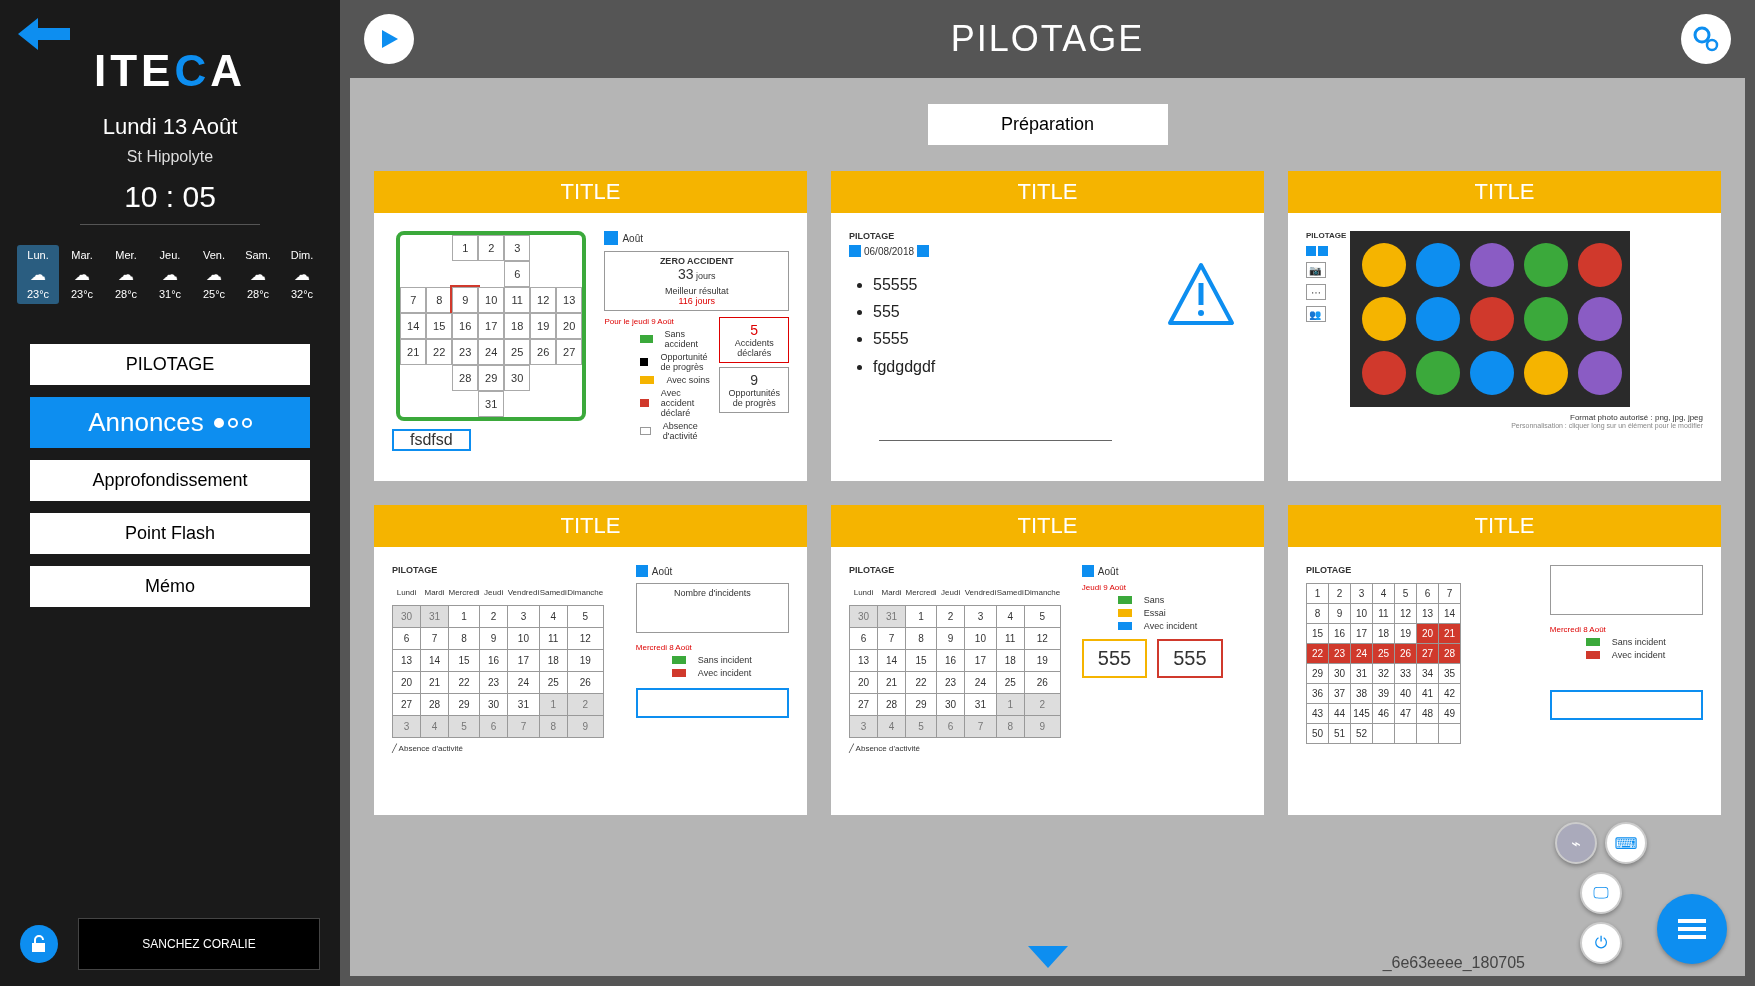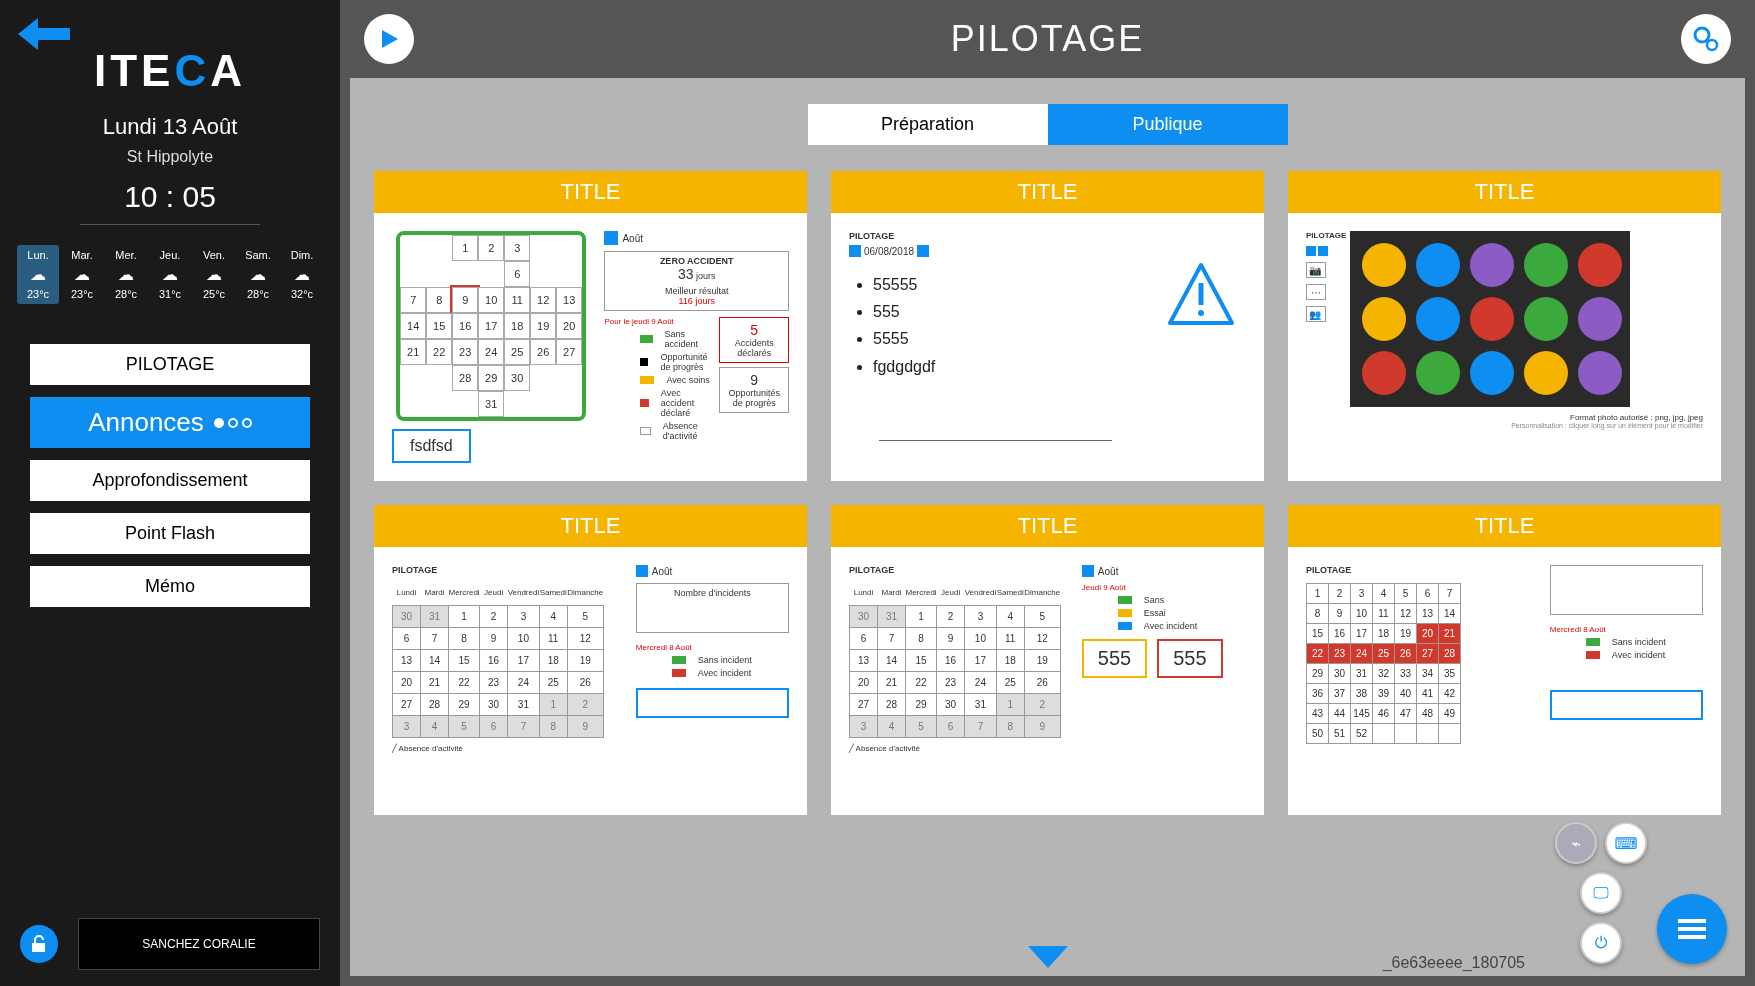--- a/index.html
+++ b/index.html
@@ -178,21 +178,20 @@
         <svg width="28" height="28" viewBox="0 0 28 28">
             <circle cx="10" cy="10" r="7" fill="none" stroke="#0d8ef0" stroke-width="3"></circle>
             <circle cx="20" cy="20" r="5" fill="none" stroke="#0d8ef0" stroke-width="2.5"></circle>
           </svg>
       </div>
     </div>
 
     <div class="content">
       <div class="tab-row">
         <div class="tab inactive">Préparation</div>
-        <div class="tab active">Publique</div>
       </div>
 
       <div class="grid">
 
         <div class="card">
           <div class="card-header">TITLE</div>
           <div class="card-body">
             <div style="flex:1.3; display:flex; flex-direction:column; align-items:center; gap:8px;">
               <div class="cross-cal" id="cross-cal">
                   <div class="empty"></div>
@@ -238,21 +237,21 @@
                   <div class="empty"></div>
                   <div class="empty"></div>
                   <div class="empty"></div>
                   <div class="empty"></div>
                   <div class="empty"></div>
                   <div>31</div>
                   <div class="empty"></div>
                   <div class="empty"></div>
                   <div class="empty"></div>
                 </div>
-              <div style="align-self:flex-start; border:2px solid #0d8ef0; padding:6px 16px; font-size:16px;">fsdfsd</div>
+              <div style="align-self:flex-start; border:2px solid #0d8ef0; padding:0 16px; font-size:16px;">fsdfsd</div>
             </div>
             <div style="flex:0.9; display:flex; flex-direction:column; gap:6px;">
               <div style="display:flex; gap:4px; align-items:center;">
                   <div style="width:14px;height:14px;background:#0d8ef0;"></div>
                   <span>Août</span>
                 </div>
               <div class="small-box">
                 <div style="font-weight:bold">ZERO ACCIDENT</div>
                 <div><span style="font-size:14px">33</span> <span>jours</span></div>
                 <div style="margin-top:4px">Meilleur résultat</div>

